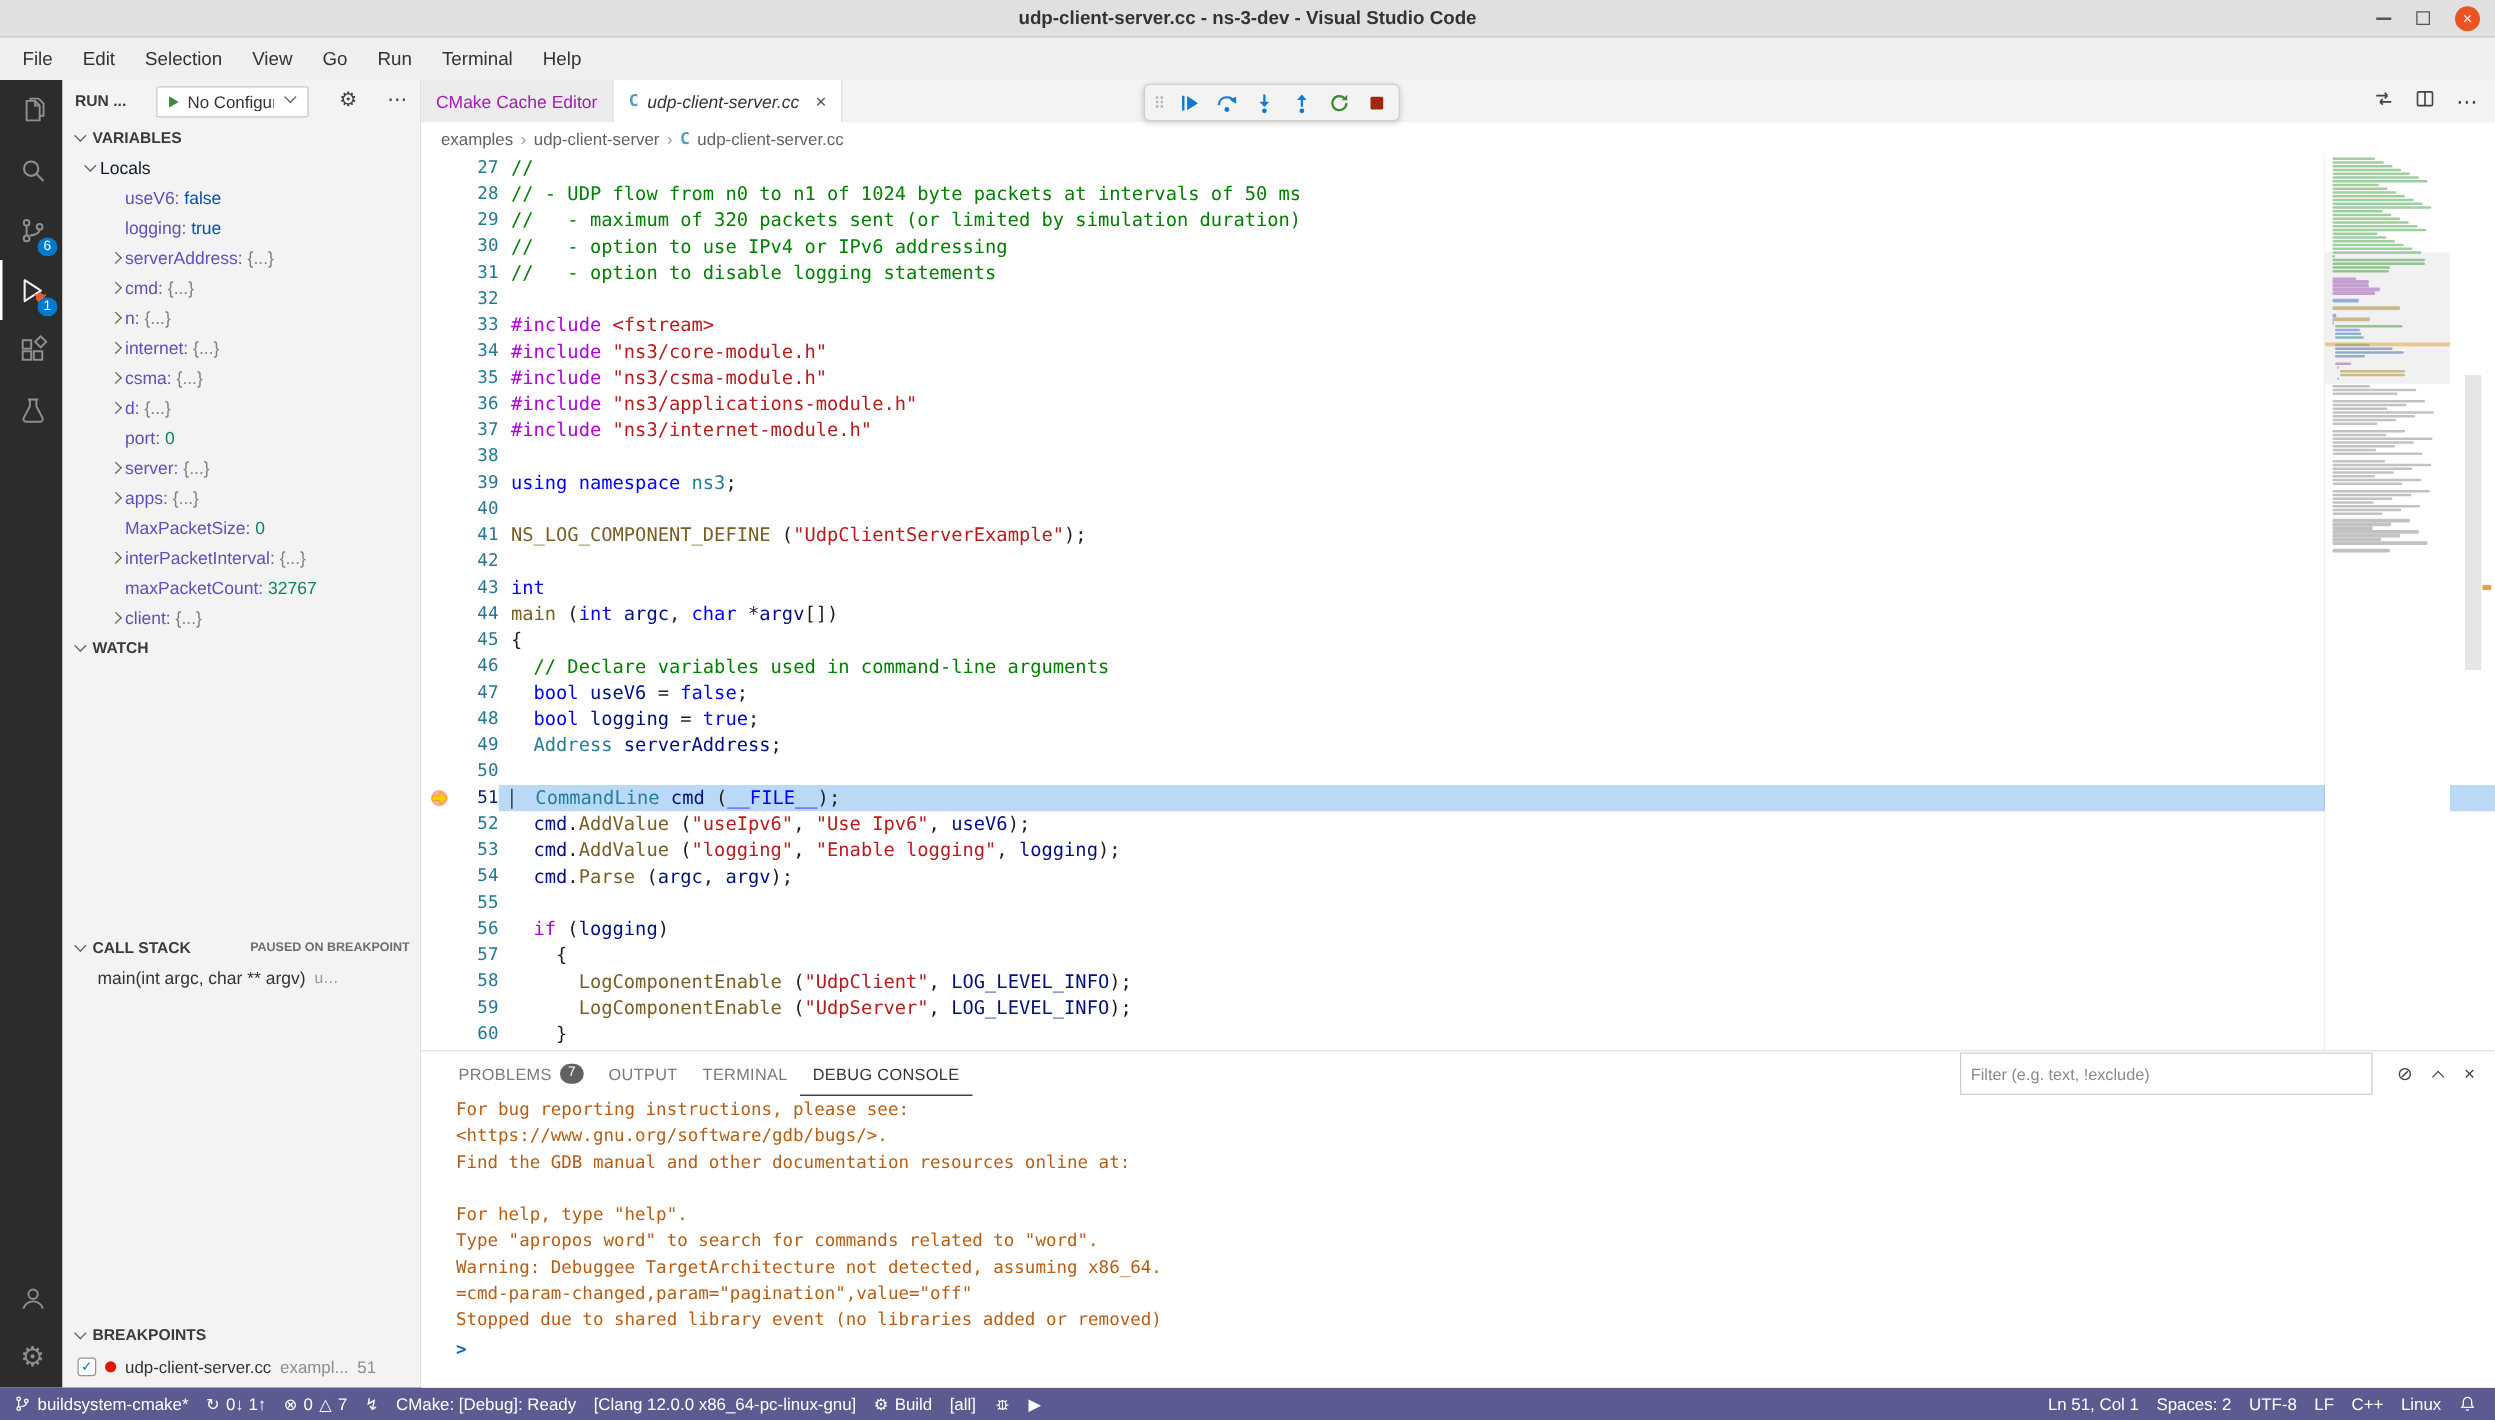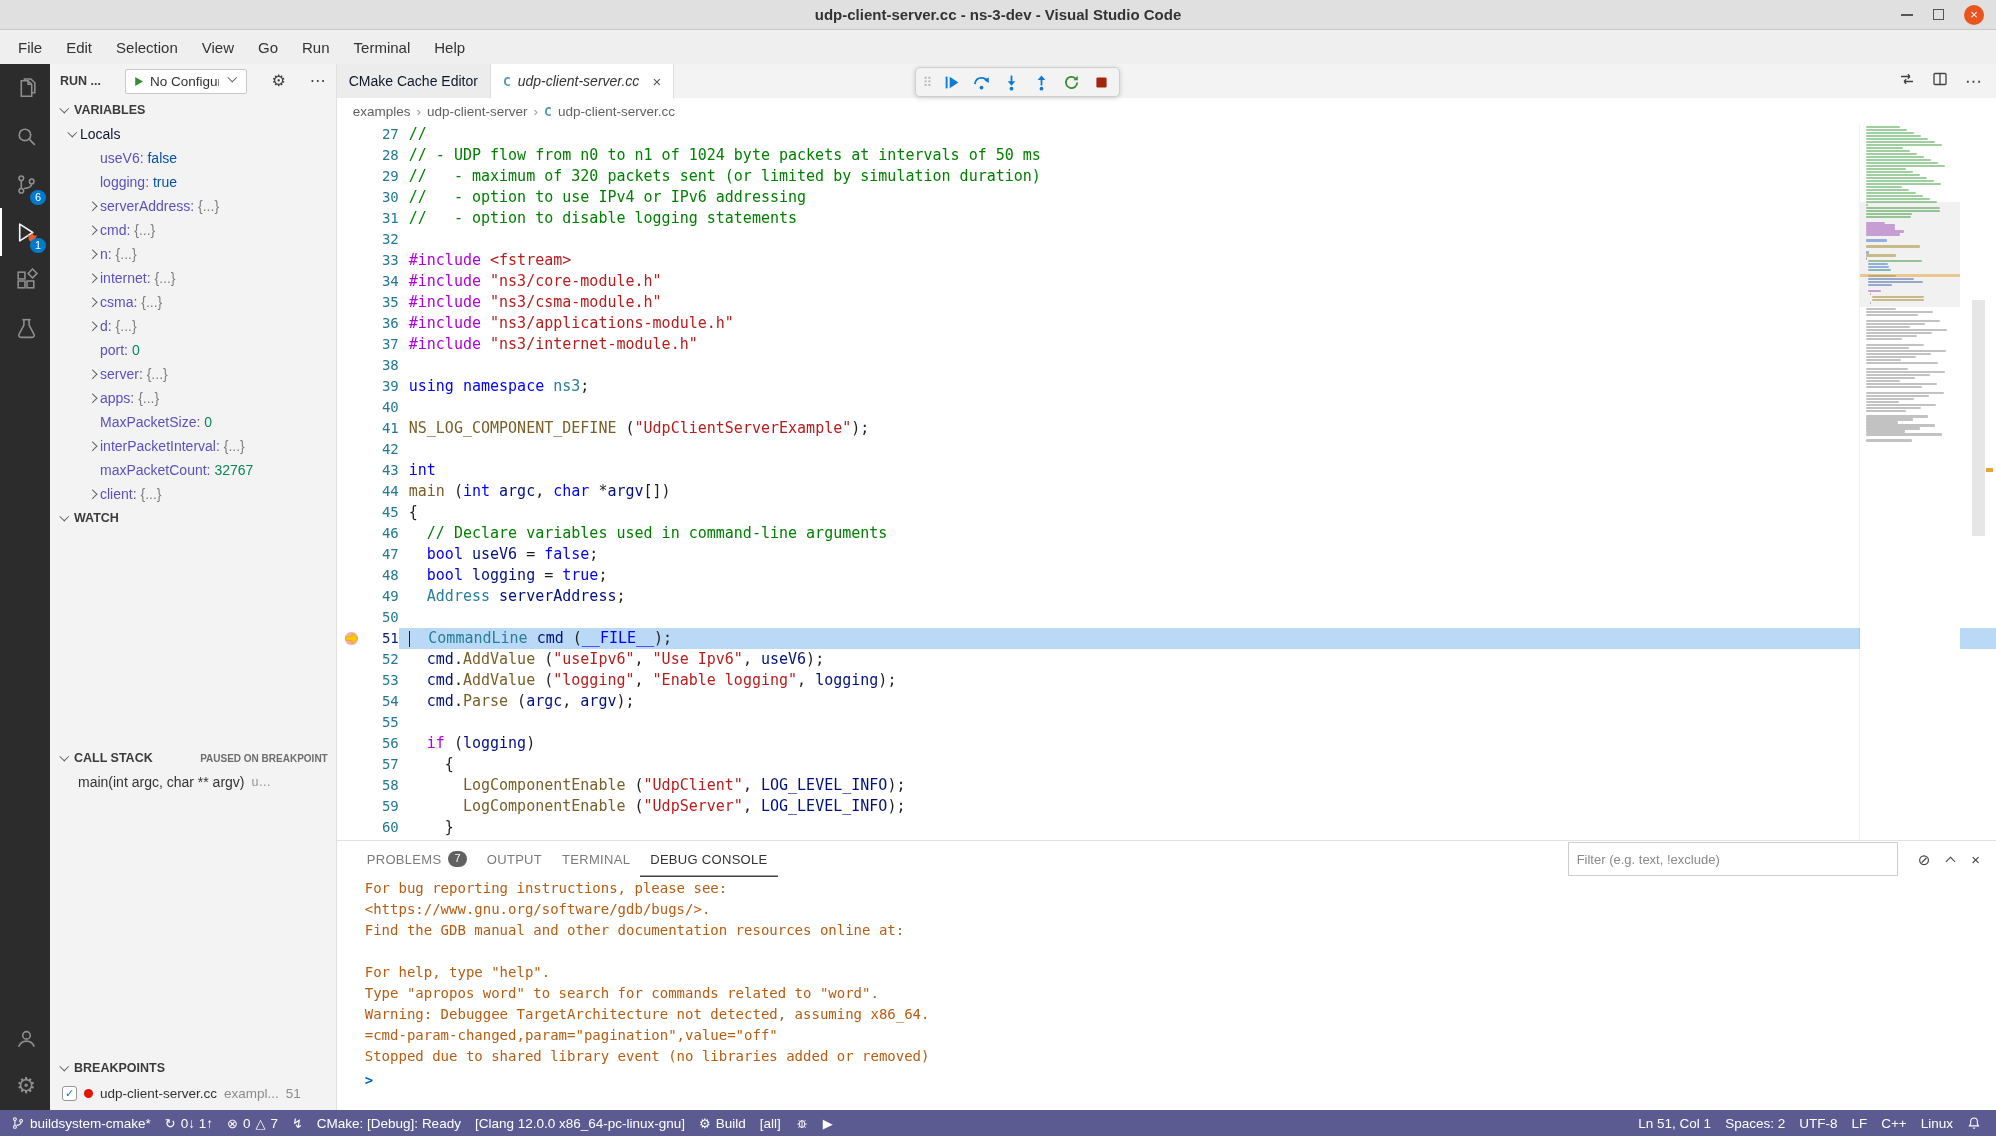--- a/index.html
+++ b/index.html
@@ -57,21 +57,21 @@
 .breakpoints-section{flex:0 0 54px}
 .bp-row{padding-left:12px;gap:7px;height:26px;font-size:13.5px;display:flex;align-items:center}
 .bp-check{width:15px;height:15px;border:1px solid #949494;border-radius:3px;background:#fff;color:#0078d4;font-size:11px;display:flex;align-items:center;justify-content:center}
 .bp-dot{width:9px;height:9px;border-radius:50%;background:#e51400;flex:0 0 9px}
 .bp-file{color:#333}
 .bp-path,.bp-line{color:#8c8c8c}
 
 
 .editor-col{flex:1;display:flex;flex-direction:column;min-width:0;position:relative;background:#fff}
 .tabbar{flex:0 0 34px;background:#f3f3f3;display:flex;align-items:stretch}
-.tab{display:flex;align-items:center;padding:0 12px;gap:7px;background:#ececec;border-right:1px solid #dcdcdc;font-size:14px;color:#0f172a}
+.tab{display:flex;align-items:center;padding:0 12px;gap:7px;background:#ececec;border-right:1px solid #dcdcdc;font-size:14px;color:#a21caf}
 .tab.active{background:#fff;color:#333}
 .tab.active .tab-label{font-style:italic}
 .cpp-icon{color:#519aba;font-weight:700;font-size:13px;font-family:"DejaVu Sans Mono",monospace}
 .tab-close{margin-left:6px;color:#555;font-size:15px}
 .editor-actions{margin-left:auto;display:flex;align-items:center;gap:17px;padding-right:14px;color:#424242}
 .editor-actions svg{width:16px;height:16px}
 .ea-more{font-size:17px;line-height:1}
 .breadcrumbs{flex:0 0 26px;display:flex;align-items:center;padding-left:16px;gap:6px;font-size:13.5px;color:#616161;background:#fff}
 .bc-sep{color:#9a9a9a}
 .code-region{flex:1;position:relative;overflow:hidden;font-family:"DejaVu Sans Mono","Liberation Mono",monospace;font-size:15px}

